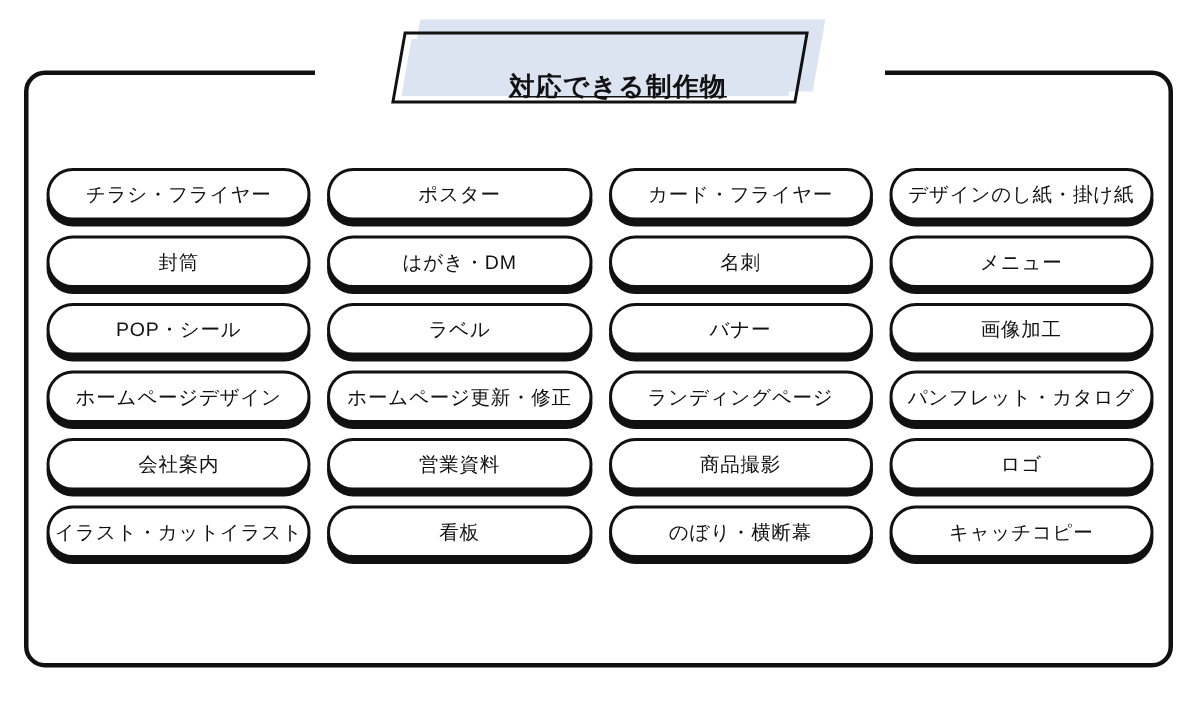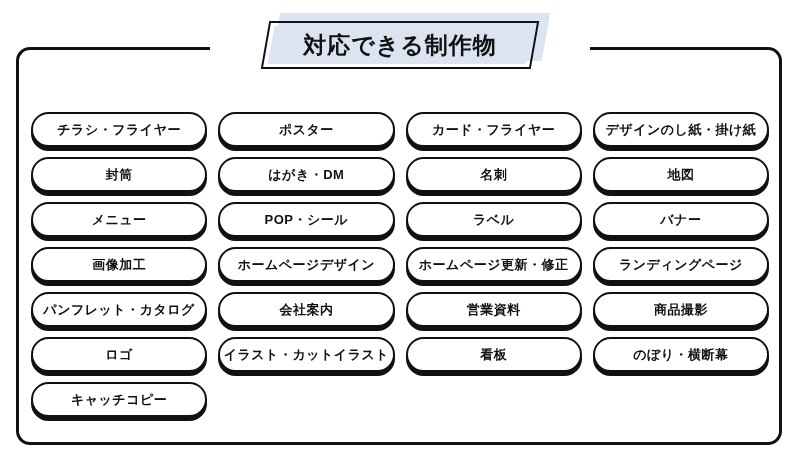--- a/index.html
+++ b/index.html
@@ -42,42 +42,42 @@
   }
   .banner-front{
     position:absolute;left:55px;top:17px;width:270px;height:48px;
     border:2px solid var(--ink);
     transform:skewX(-10deg);
     background:transparent;
   }
   .banner-text{
     position:absolute;left:0;top:17px;width:380px;height:48px;
     display:flex;align-items:center;justify-content:center;
-    font-size:23px;font-weight:bold;color:var(--ink);
-    letter-spacing:1px;margin:0;
+    font-size:17px;font-weight:bold;color:var(--ink);
+    letter-spacing:1px;margin:12px;text-decoration:underline;
   }
 
   
   .grid{
     position:absolute;left:31px;top:112px;width:738px;
     display:grid;grid-template-columns:repeat(4,1fr);
     column-gap:11px;row-gap:10px;
     z-index:2;
   }
   .pill{
     height:35px;
     background:#ffffff;
     border:2px solid var(--ink);
     border-radius:18px;
     box-shadow:0 4px 0 var(--ink);
     display:flex;align-items:center;justify-content:center;
     white-space:nowrap;
   }
   .pill span{
-    font-size:13px;font-weight:bold;color:var(--ink);
+    font-size:13px;font-weight:normal;color:var(--ink);
     letter-spacing:0.5px;
     text-align:center;
   }
 </style>
 </head>
 <body>
 
 <div class="page">
 
   <div class="frame"></div>
@@ -103,23 +103,20 @@
         <span>デザインのし紙・掛け紙</span>
       </div>
       <div class="pill">
         <span>封筒</span>
       </div>
       <div class="pill">
         <span>はがき・DM</span>
       </div>
       <div class="pill">
         <span>名刺</span>
-      </div>
-      <div class="pill">
-        <span>地図</span>
       </div>
       <div class="pill">
         <span>メニュー</span>
       </div>
       <div class="pill">
         <span>POP・シール</span>
       </div>
       <div class="pill">
         <span>ラベル</span>
       </div>

